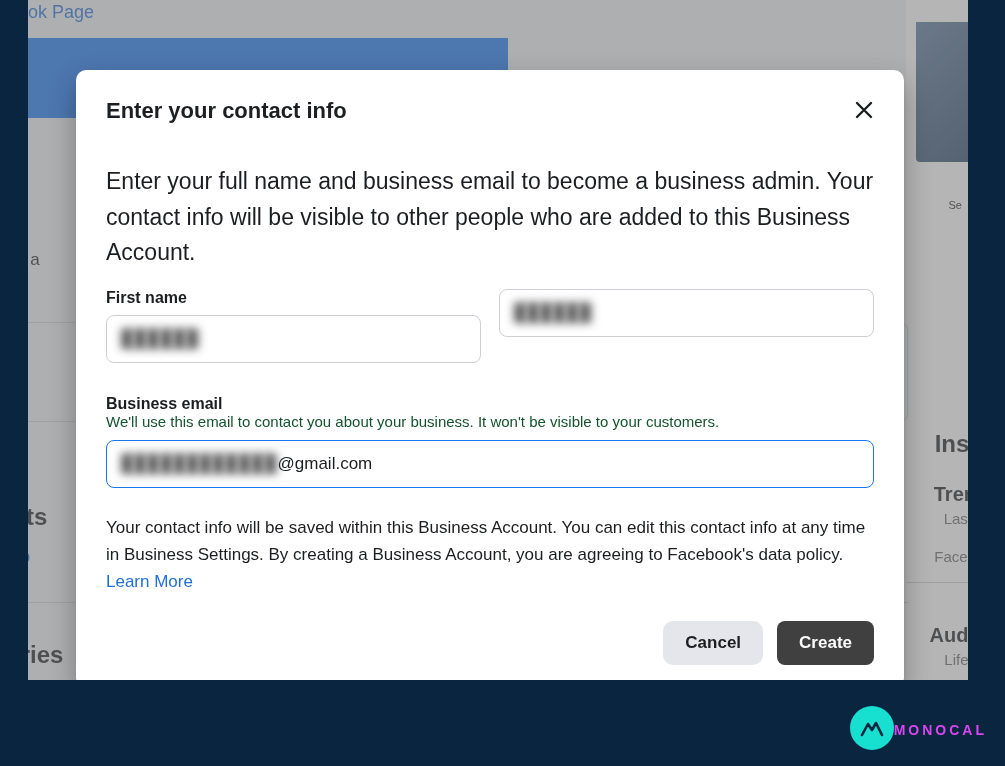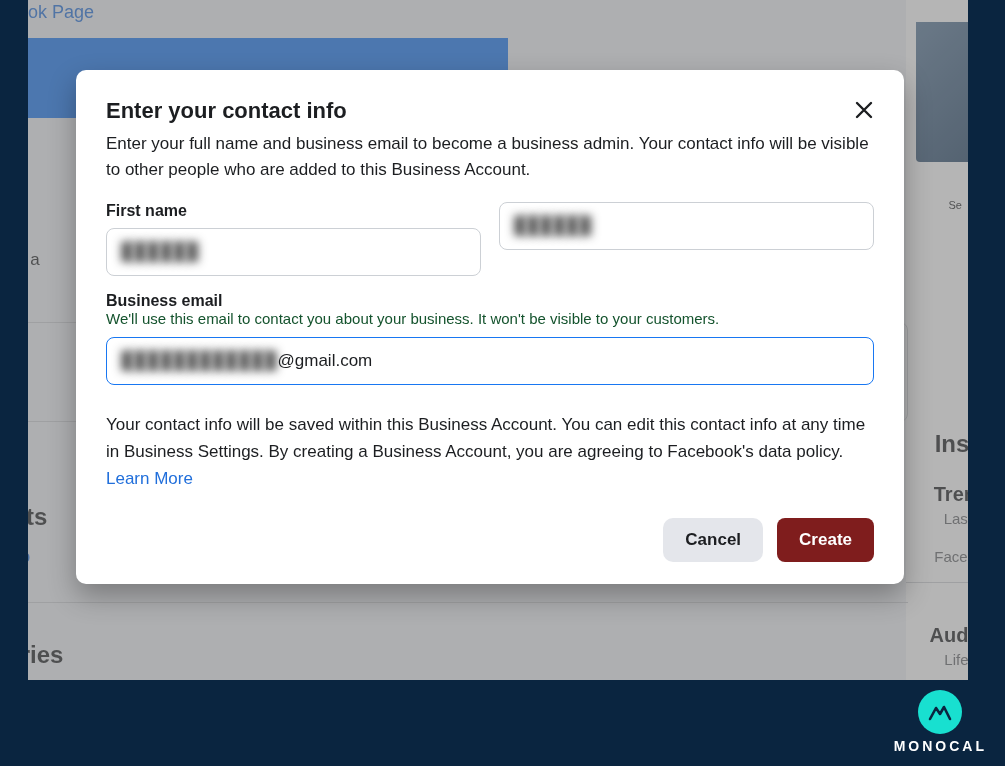--- a/index.html
+++ b/index.html
@@ -47,31 +47,31 @@
   .modal {
     position: absolute;
     left: 48px; top: 70px;
     width: 828px;
     background: #fff;
     border-radius: 10px;
     box-shadow: 0 12px 28px rgba(0,0,0,0.3);
     padding: 28px 30px 22px 30px;
   }
 
-  .modal-title { font-size: 22px; font-weight: 700; color:#1c1e21; margin-bottom: 7px; padding-right: 30px;}
+  .modal-title { font-size: 22px; font-weight: 700; color:#1c1e21; margin-bottom: 40px; padding-right: 30px;}
   .close-btn {
     position: absolute; top: 26px; right: 26px;
     width: 28px; height: 28px; cursor: pointer;
     display:flex; align-items:center; justify-content:center;
     color:#1c1e21;
   }
 
-  .modal-desc { font-size: 17px; color:#1c1e21; line-height: 1.55; margin-bottom: 18px; }
+  .modal-desc { font-size: 23px; color:#1c1e21; line-height: 1.55; margin-bottom: 18px; }
 
-  .row { display:flex; gap:18px; margin-bottom: 16px;}
+  .row { display:flex; gap:18px; margin-bottom: 32px;}
   .col { flex:1; display:flex; flex-direction:column; }
   .field-label { font-size: 16px; font-weight:600; color:#1c1e21; margin-bottom:8px;}
   .field-help  { font-size: 15px; color:#14532d; margin-bottom:10px; }
 
   .text-input {
     width:100%; height: 48px;
     border:1px solid #ccd0d5; border-radius:8px;
     padding: 0 14px;
     font-size: 17px; color:#1c1e21;
     background:#fff;
@@ -87,27 +87,27 @@
     letter-spacing: 1px;
   }
   .email-suffix { font-size:17px; color:#1c1e21; }
 
   .modal-disclaimer { font-size: 17px; color:#1c1e21; line-height:1.6; margin-top: 26px;}
   .learn-more { color:#216fdb; cursor:pointer; }
 
   .modal-footer { display:flex; justify-content:flex-end; gap:14px; margin-top: 26px;}
   .btn { height:44px; padding: 0 22px; border-radius:8px; font-size:17px; font-weight:600; cursor:pointer; display:flex; align-items:center; border:none;}
   .btn-cancel { background:#e4e6eb; color:#1c1e21;border-radius:10px; }
-  .btn-create { background:#7f1d1d; color:#fff; }
+  .btn-create { background:#404040; color:#fff; }
 
   
   .watermark {
     position:absolute; right:18px; bottom:12px;
-    display:flex; flex-direction:column; align-items:center;
-    color:#ffffff; font-weight:700; letter-spacing:3px; font-size:14px;
+    display:flex; align-items:center;
+    color:#d946ef; font-weight:700; letter-spacing:3px; font-size:14px;
   }
   .watermark .logo {
     width:44px; height:44px; border-radius:50%;
     background:#18e0d0; display:flex; align-items:center; justify-content:center;
     margin-bottom:4px;
   }
 </style>
 </head>
 <body>
 

